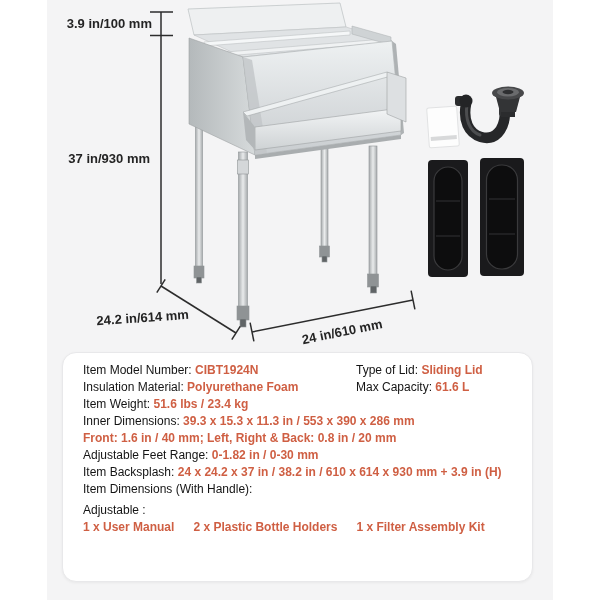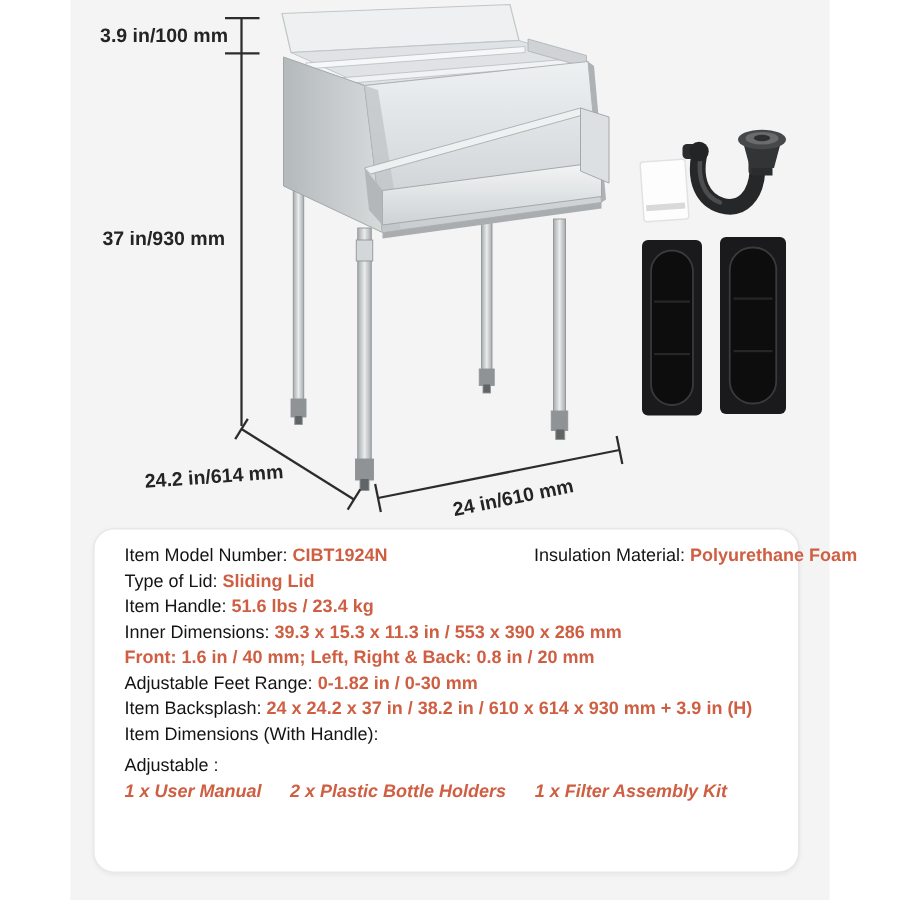--- a/index.html
+++ b/index.html
@@ -29,21 +29,21 @@
     padding:9px 20px 0 20px;
     font-size:12px; line-height:17px; color:#141414;
   }
   .spec-grid {
     display:grid; grid-template-columns:273px 1fr; grid-auto-flow:row;
   }
   .spec-card p { white-space:nowrap; }
   .lbl { color:#141414; font-weight:400; }
   .val { color:#cf5f43; font-weight:700; }
   .acc-label { margin-top:4px; }
-  .acc-items { display:flex; gap:19px; white-space:nowrap;font-style:italic; }
+  .acc-items { display:flex; gap:19px; white-space:nowrap; }
   .acc-items span { color:#cf5f43; font-weight:700; }
 </style>
 </head>
 <body>
 
 <div class="stage"></div>
 
 <svg class="scene" viewBox="0 0 600 352" xmlns="http://www.w3.org/2000/svg">
   <defs>
     <linearGradient id="gFront" x1="0" y1="0" x2="0" y2="1">
@@ -149,25 +149,26 @@
     <rect x="480" y="158" width="44" height="118" rx="4" fill="#1a1a1c"></rect>
     <rect x="486.5" y="165" width="31" height="104" rx="15" fill="#0d0d0e" stroke="#3a3a3c" stroke-width="1.2"></rect>
     <line x1="489" y1="199" x2="515" y2="199" stroke="#262628" stroke-width="1.5"></line>
     <line x1="489" y1="234" x2="515" y2="234" stroke="#262628" stroke-width="1.5"></line>
   </g>
 </svg>
 
 <div class="spec-card">
   <div class="spec-grid">
     <p><span class="lbl">Item Model Number: </span><span class="val">CIBT1924N</span></p>
+    <p><span class="lbl">Type of Lid: </span><span class="val">Sliding Lid</span></p>
     <p><span class="lbl">Insulation Material: </span><span class="val">Polyurethane Foam</span></p>
-    <p><span class="lbl">Type of Lid: </span><span class="val">Sliding Lid</span></p>
+    <p><span class="lbl">Max Capacity: </span><span class="val">61.6 L</span></p>
   </div>
   <div>
-    <p><span class="lbl">Item Handle: </span><span class="val">51.6 lbs / 23.4 kg</span></p>
+    <p><span class="lbl">Item Weight: </span><span class="val">51.6 lbs / 23.4 kg</span></p>
     <p><span class="lbl">Inner Dimensions: </span><span class="val">39.3 x 15.3 x 11.3 in / 553 x 390 x 286 mm</span></p>
     <p><span class="lbl"></span><span class="val">Front: 1.6 in / 40 mm; Left, Right &amp; Back: 0.8 in / 20 mm</span></p>
     <p><span class="lbl">Adjustable Feet Range: </span><span class="val">0-1.82 in / 0-30 mm</span></p>
     <p><span class="lbl">Item Backsplash: </span><span class="val">24 x 24.2 x 37 in / 38.2 in / 610 x 614 x 930 mm + 3.9 in (H)</span></p>
     <p><span class="lbl">Item Dimensions (With Handle):</span><span class="val"></span></p>
   </div>
   <p class="acc-label">Adjustable :</p>
   <div class="acc-items">
     <span>1 x User Manual</span>
     <span>2 x Plastic Bottle Holders</span>

